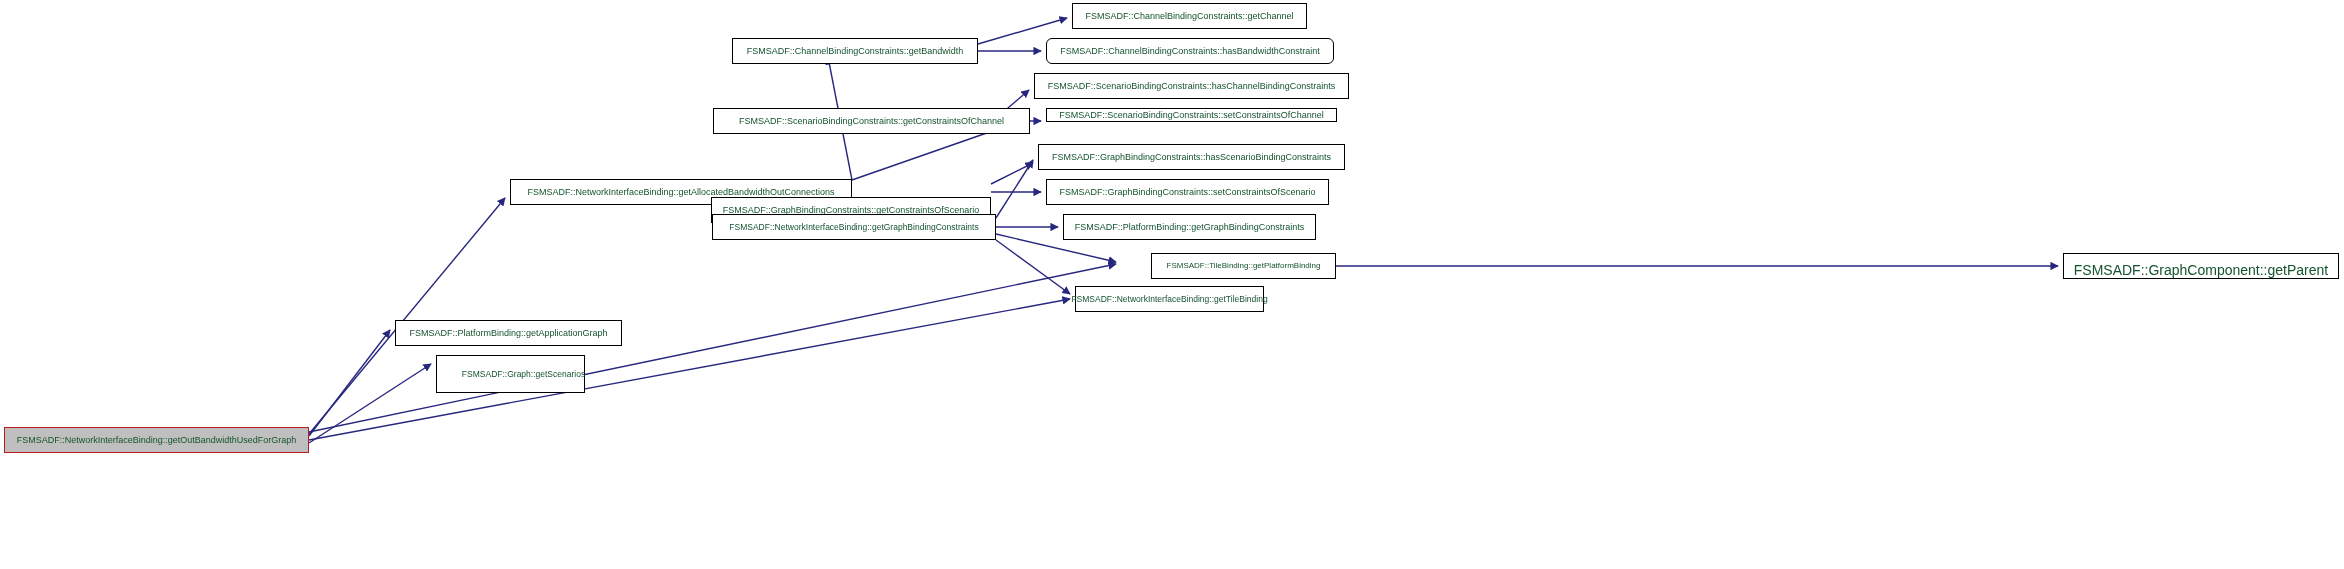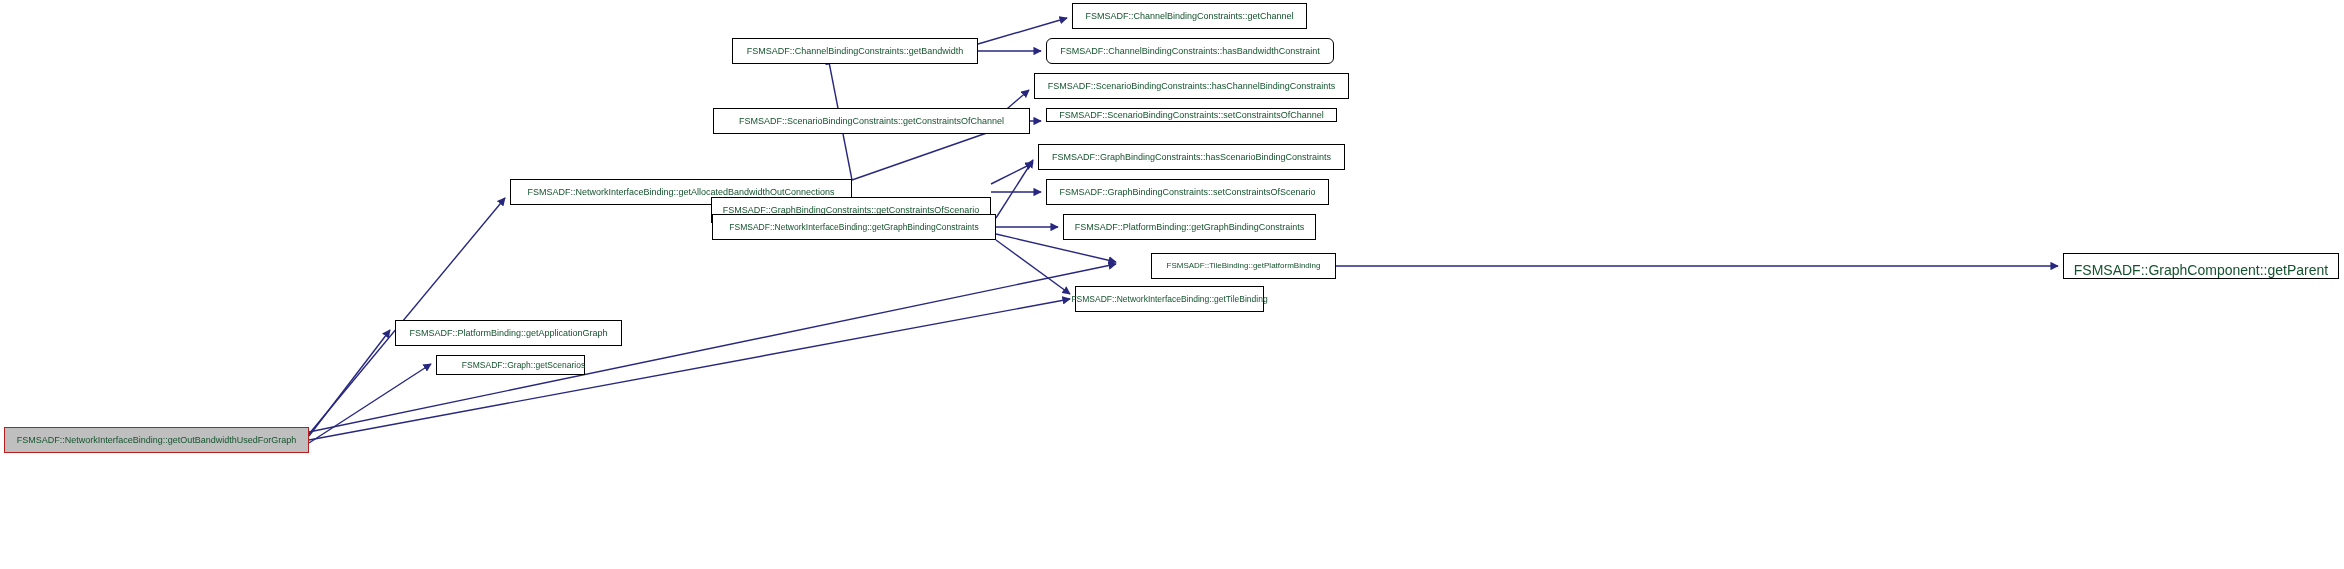--- a/index.html
+++ b/index.html
@@ -86,21 +86,21 @@
   <div id="nodes-group">
       <div class="gnode root" style="left: 4px; top: 427px; width: 305px; height: 26px;">
         <span class="lbl" style="font-size: 9px;">FSMSADF::NetworkInterfaceBinding::getOutBandwidthUsedForGraph</span>
       </div>
       <div class="gnode" style="left: 510px; top: 179px; width: 342px; height: 26px;">
         <span class="lbl" style="font-size: 9px;">FSMSADF::NetworkInterfaceBinding::getAllocatedBandwidthOutConnections</span>
       </div>
       <div class="gnode" style="left: 395px; top: 320px; width: 227px; height: 26px;">
         <span class="lbl" style="font-size: 9px;">FSMSADF::PlatformBinding::getApplicationGraph</span>
       </div>
-      <div class="gnode" style="left: 436px; top: 355px; width: 149px; height: 20px; padding-left: 26px;">
+      <div class="gnode" style="left: 436px; top: 355px; width: 149px; height: 38px; padding-left: 26px;">
         <span class="lbl" style="font-size: 8.5px;">FSMSADF::Graph::getScenarios</span>
       </div>
       <div class="gnode" style="left: 732px; top: 38px; width: 246px; height: 26px;">
         <span class="lbl" style="font-size: 9px; text-align: center;">FSMSADF::ChannelBindingConstraints::getBandwidth</span>
       </div>
       <div class="gnode" style="left: 713px; top: 108px; width: 317px; height: 26px;">
         <span class="lbl" style="font-size: 9px;">FSMSADF::ScenarioBindingConstraints::getConstraintsOfChannel</span>
       </div>
       <div class="gnode" style="left: 711px; top: 197px; width: 280px; height: 26px;">
         <span class="lbl" style="font-size: 9px;">FSMSADF::GraphBindingConstraints::getConstraintsOfScenario</span>

